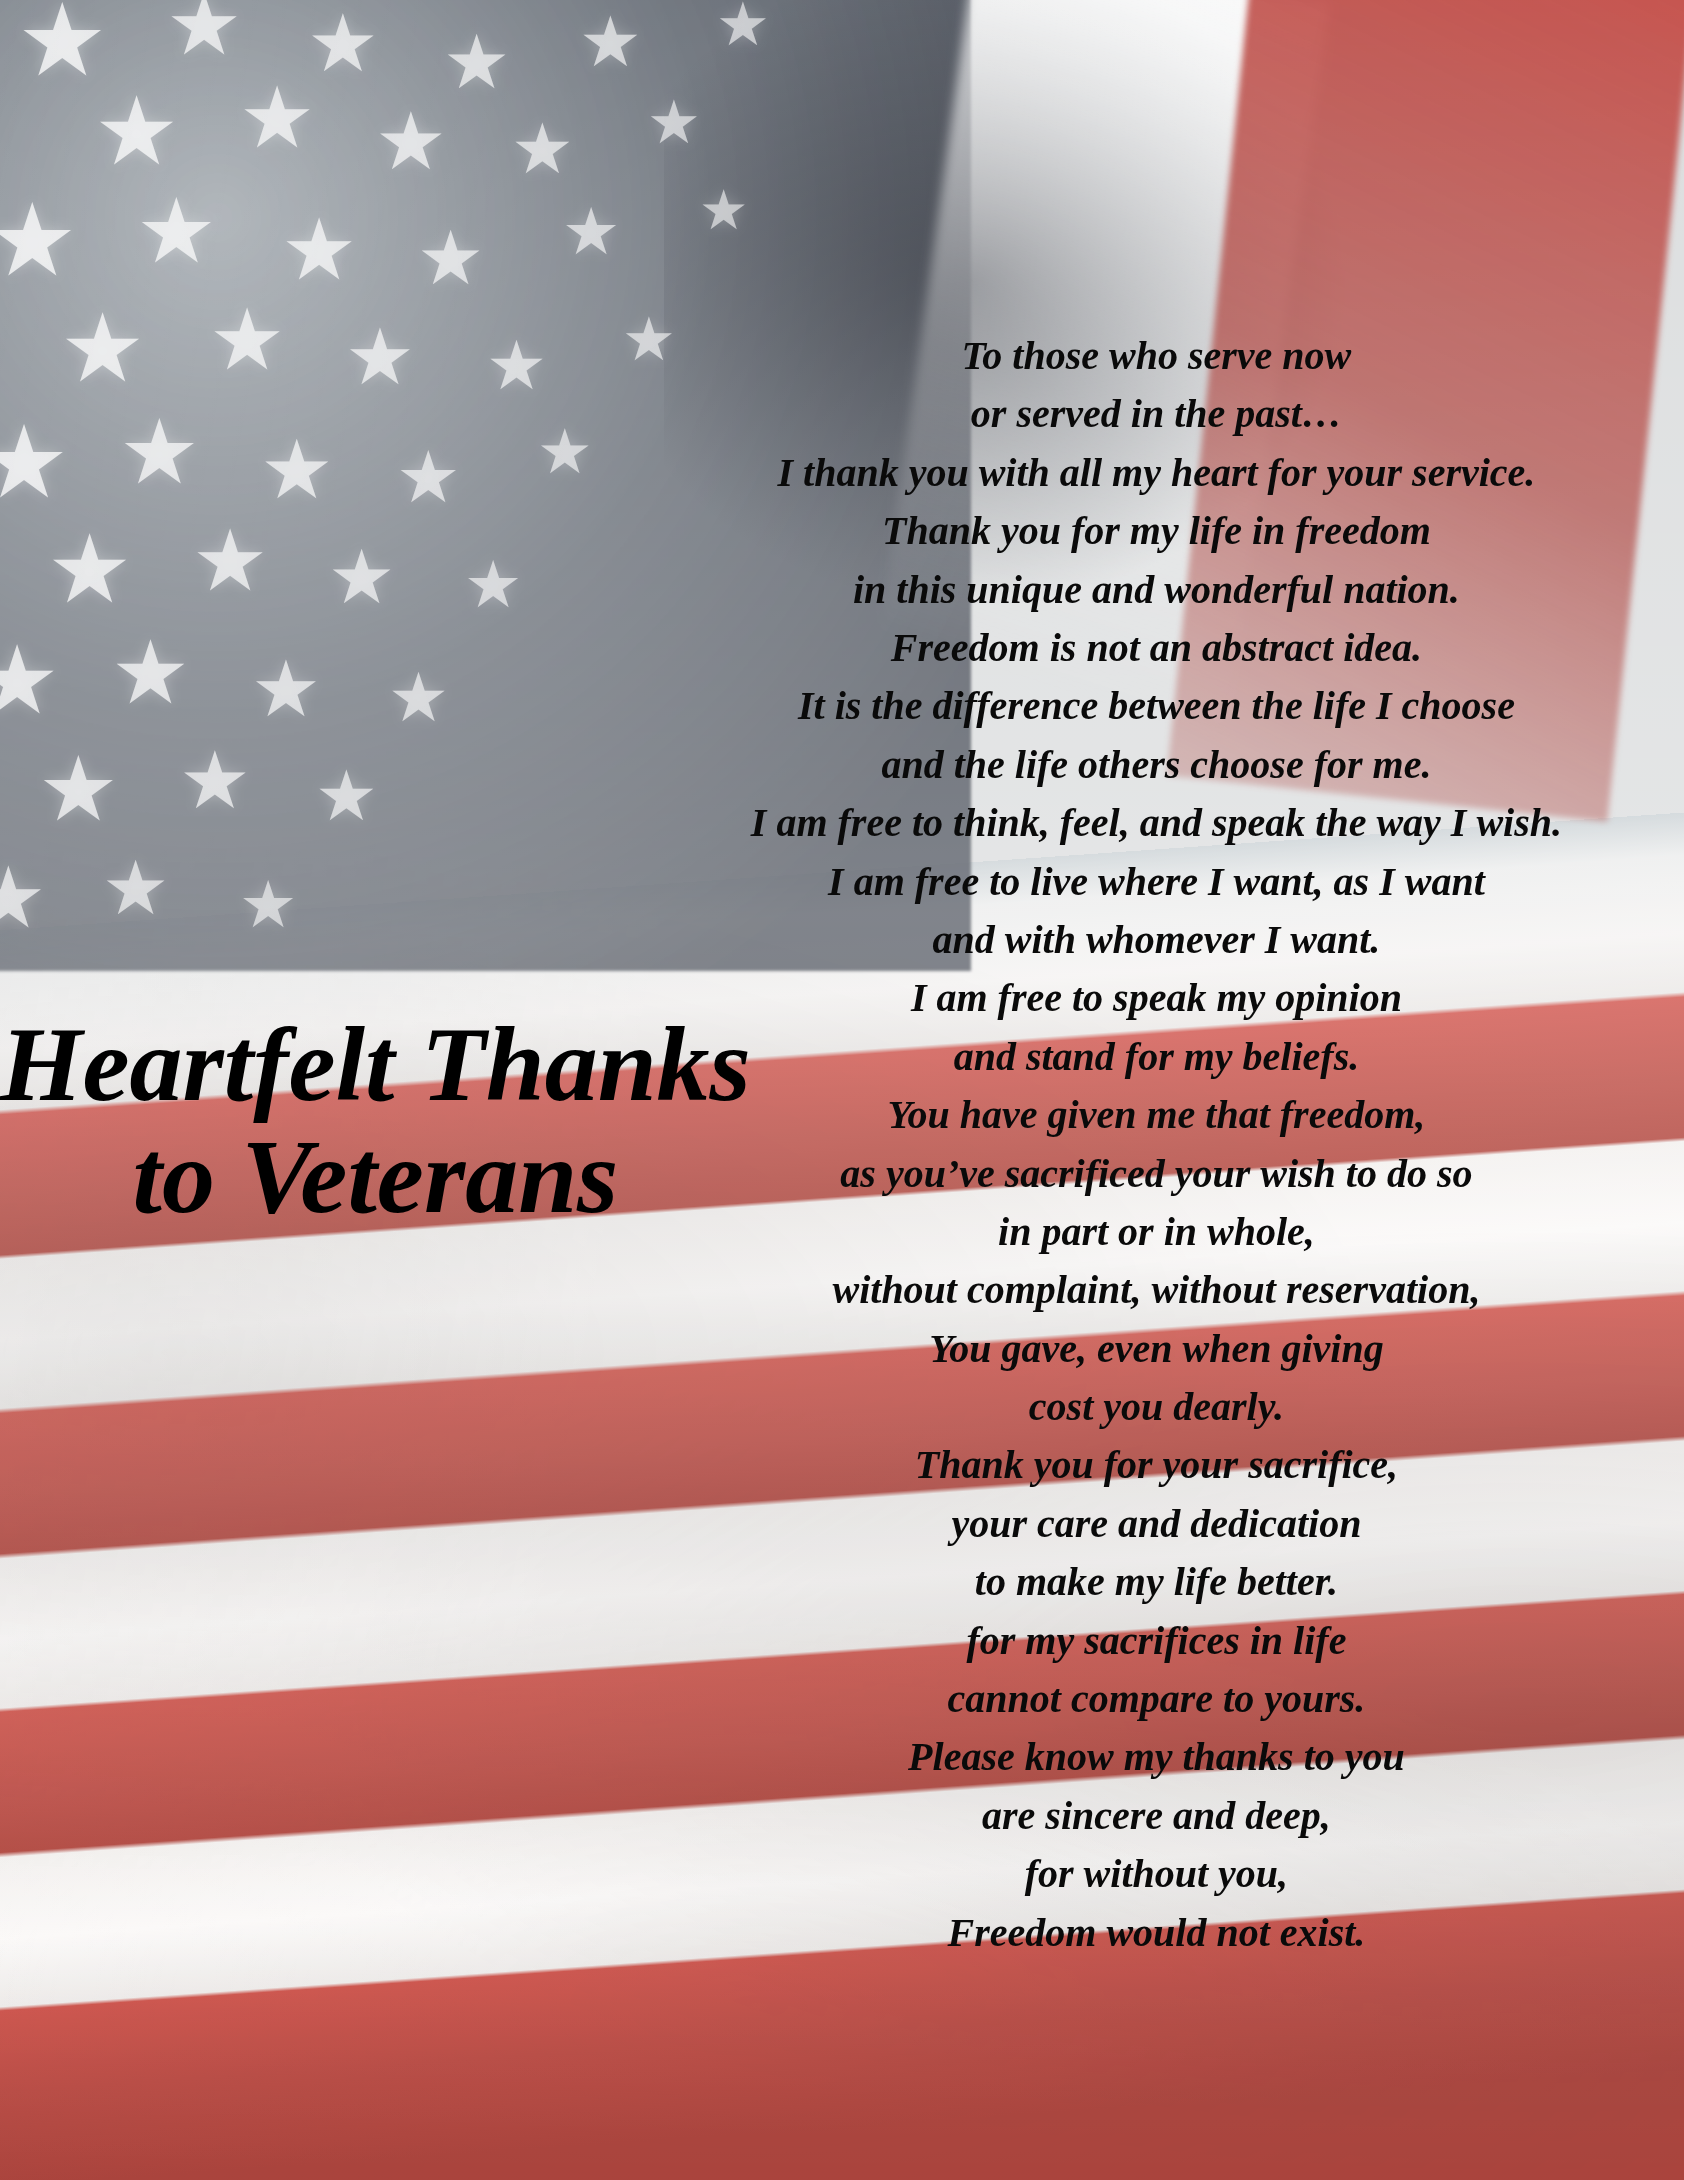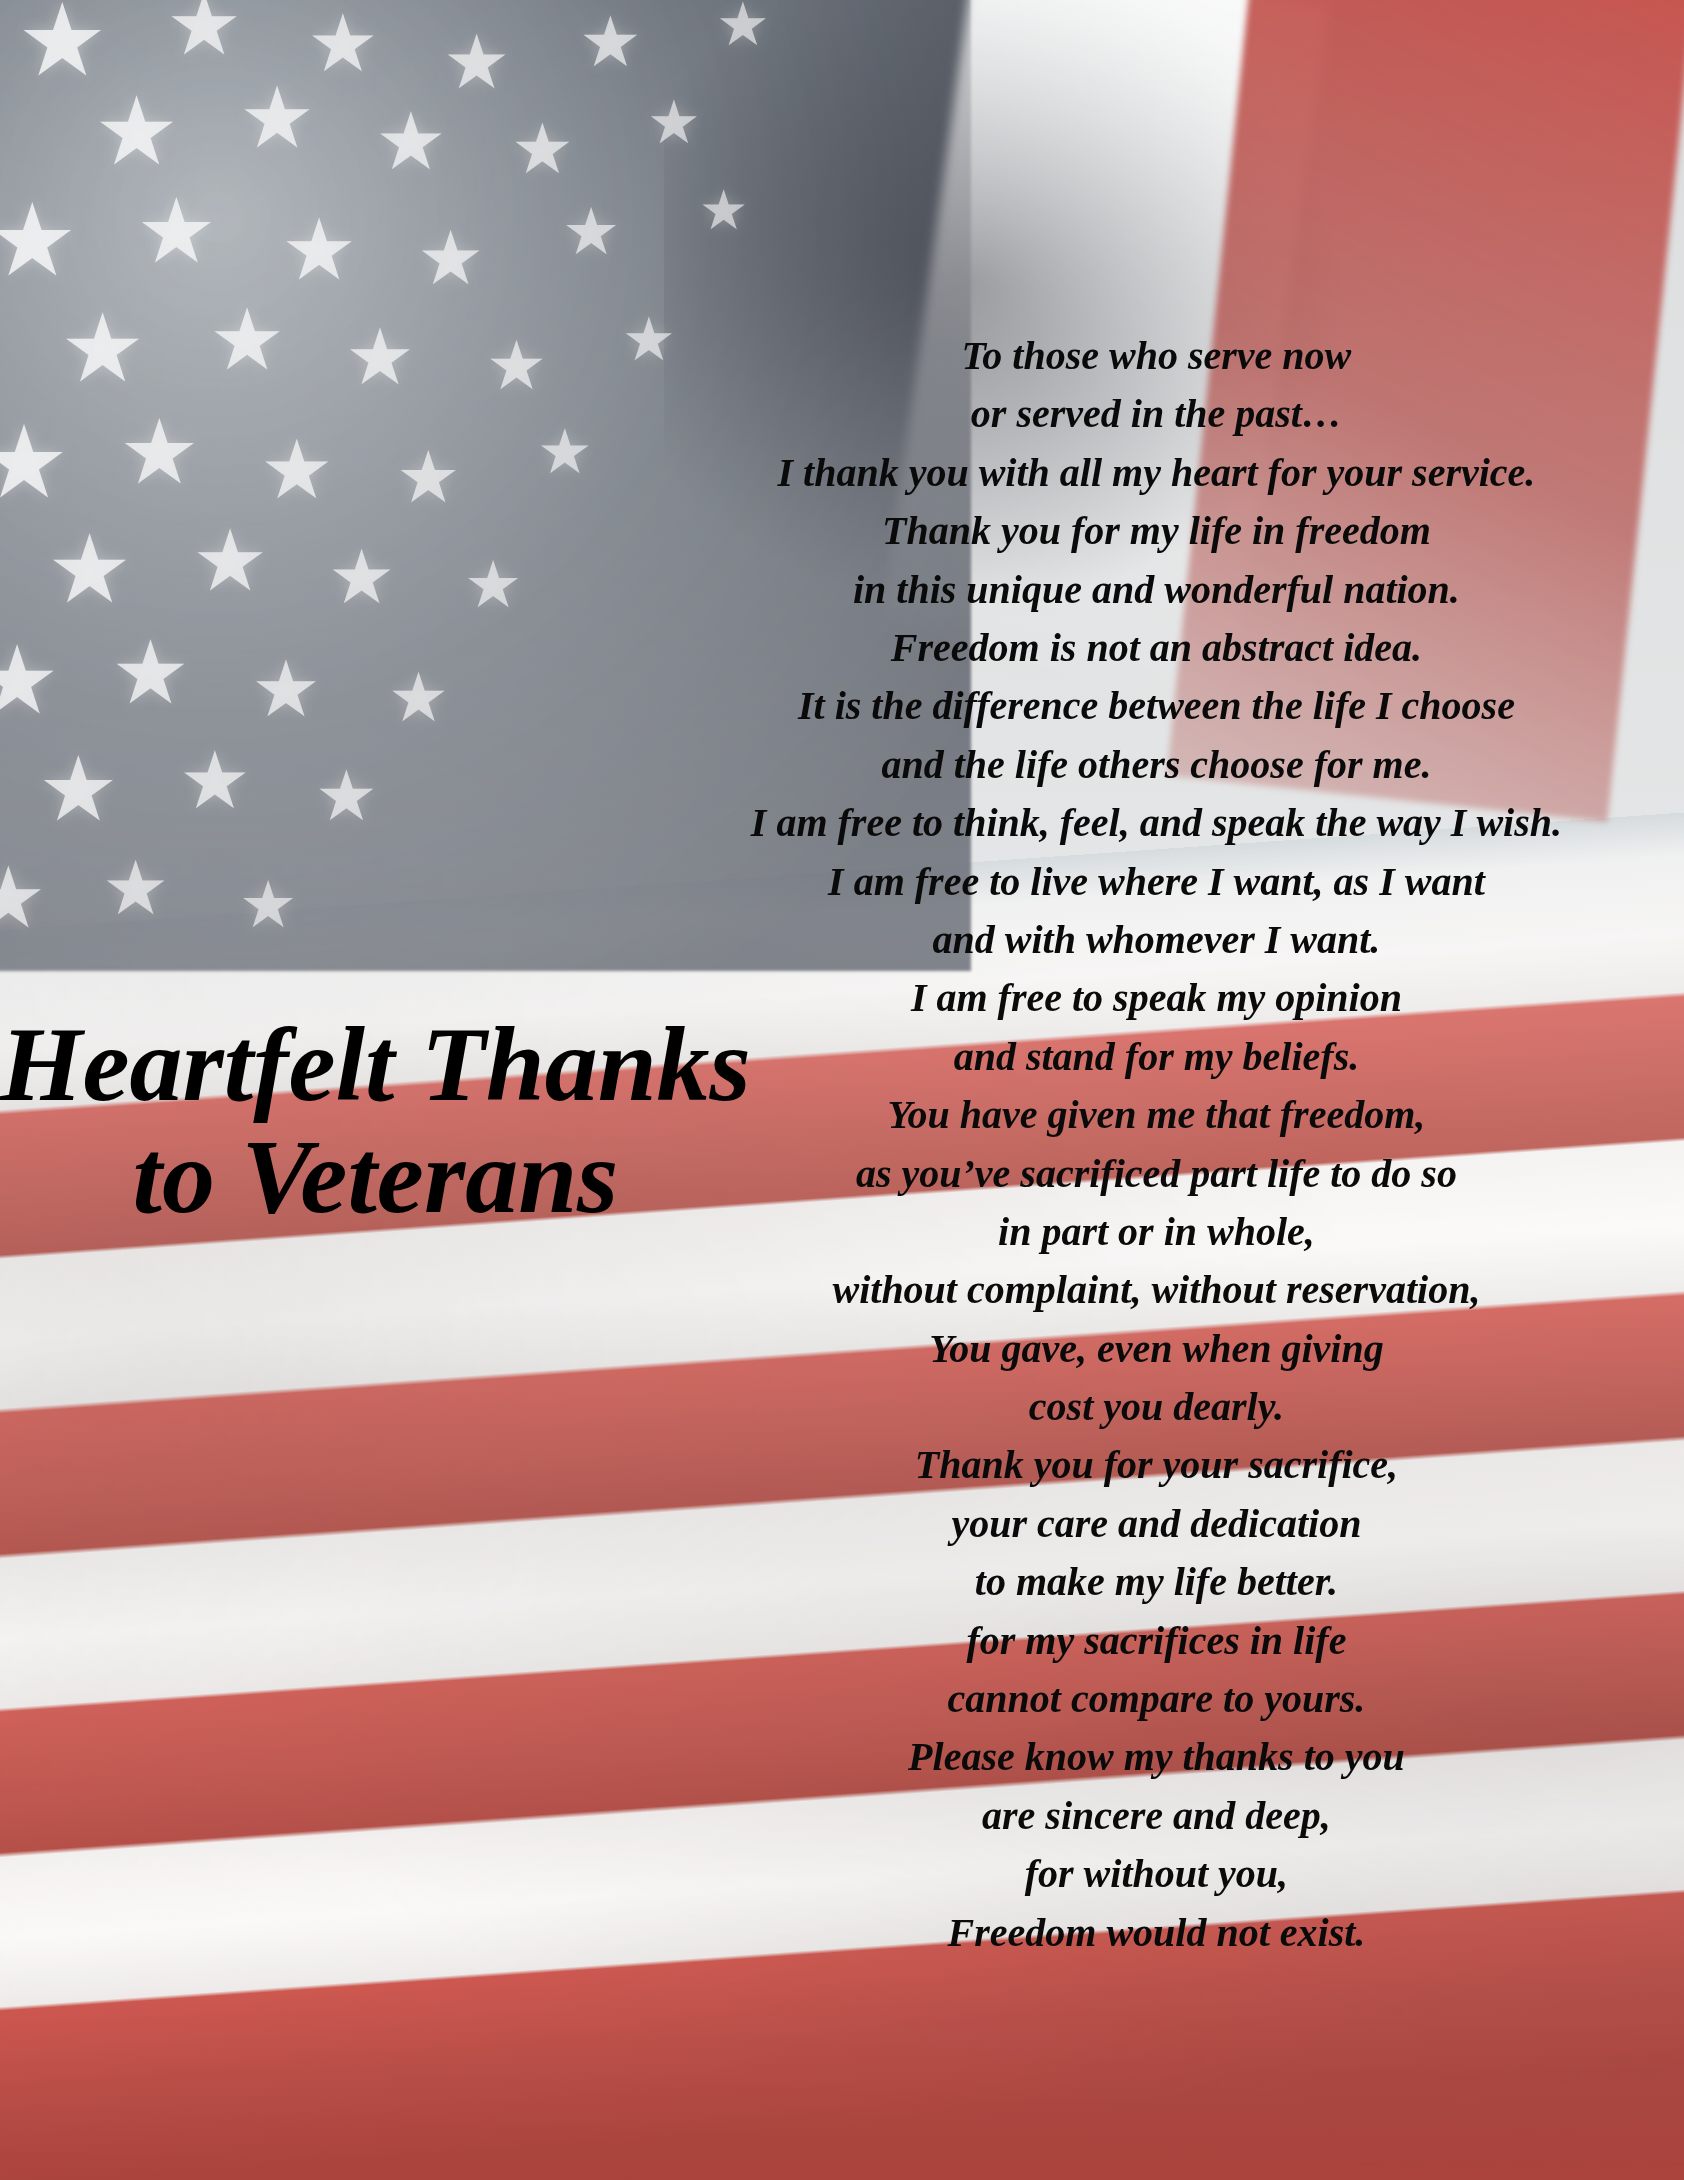--- a/index.html
+++ b/index.html
@@ -254,21 +254,21 @@
         <span class="pline">in this unique and wonderful nation.</span>
         <span class="pline">Freedom is not an abstract idea.</span>
         <span class="pline">It is the difference between the life I choose</span>
         <span class="pline">and the life others choose for me.</span>
         <span class="pline">I am free to think, feel, and speak the way I wish.</span>
         <span class="pline">I am free to live where I want, as I want</span>
         <span class="pline">and with whomever I want.</span>
         <span class="pline">I am free to speak my opinion</span>
         <span class="pline">and stand for my beliefs.</span>
         <span class="pline">You have given me that freedom,</span>
-        <span class="pline">as you’ve sacrificed part life to do so</span>
+        <span class="pline">as you’ve sacrificed your wish to do so</span>
         <span class="pline">in part or in whole,</span>
         <span class="pline">without complaint, without reservation,</span>
         <span class="pline">You gave, even when giving</span>
         <span class="pline">cost you dearly.</span>
         <span class="pline">Thank you for your sacrifice,</span>
         <span class="pline">your care and dedication</span>
         <span class="pline">to make my life better.</span>
         <span class="pline">for my sacrifices in life</span>
         <span class="pline">cannot compare to yours.</span>
         <span class="pline">Please know my thanks to you</span>

